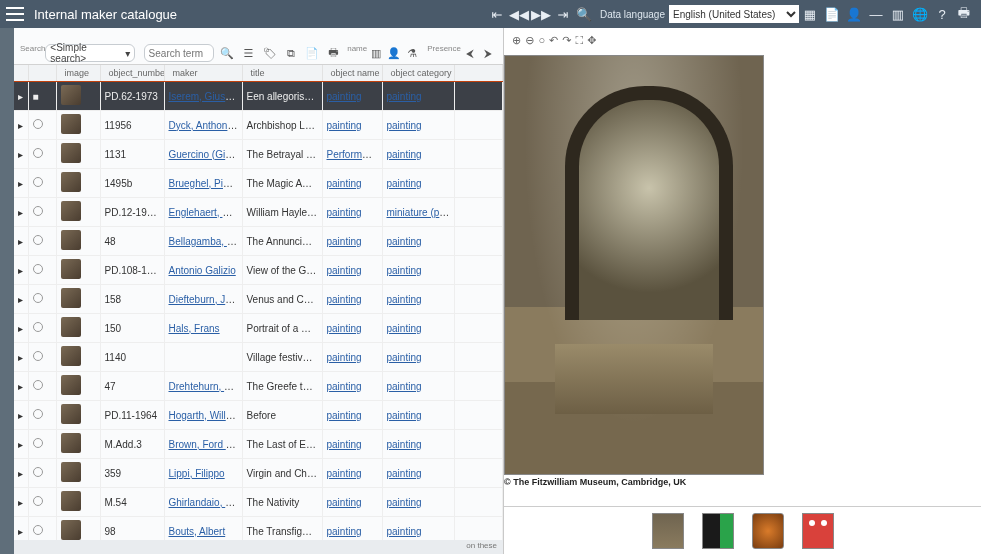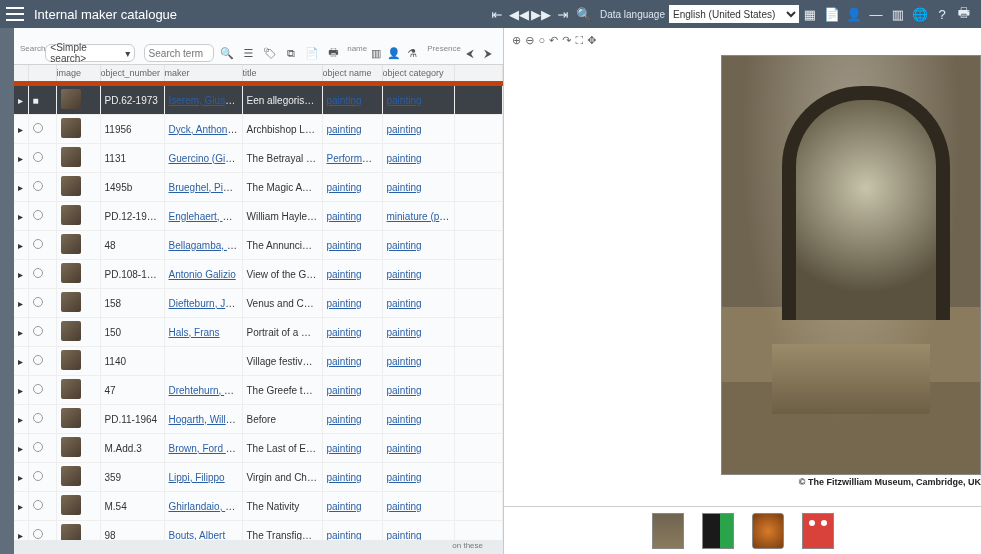--- a/index.html
+++ b/index.html
@@ -20,33 +20,33 @@
   .rightpane { flex: 1; display: flex; flex-direction: column; background: #fff; }
   
   .searchrow { height: 36px; display: flex; align-items: flex-end; padding: 0 6px 2px; gap: 6px; font-size: 9px; color: #555; }
   .searchrow .group { display: flex; flex-direction: row; }
   .searchrow .label { font-size: 8px; color: #888; margin-bottom: 1px; }
   .searchrow .ctrl { height: 18px; border: 1px solid #c7ccd1; background: #fff; border-radius: 6px; display: flex; align-items: center; padding: 0 4px; font-size: 10px; color: #444; }
   .searchrow .iconbtn { width: 18px; height: 18px; display: inline-flex; align-items: center; justify-content: center; color: #555; font-size: 11px; cursor: pointer; }
   
   .tablewrap { flex: 1; overflow-y: auto; overflow-x: hidden; border-top: 1px solid #d2d2d2; position: relative; }
   table.grid { width: 100%; border-collapse: collapse; table-layout: fixed; }
-  table.grid th { background: #f1f3f5; color: #666; font-size: 9px; font-weight: normal; text-align: left; padding: 3px 0; border-right: 1px solid #e2e2e2; border-bottom: 5px solid #c2410c; overflow: hidden; white-space: nowrap; }
+  table.grid th { background: #f1f3f5; color: #666; font-size: 9px; font-weight: normal; text-align: left; padding: 3px 8px; border-right: 1px solid #e2e2e2; border-bottom: 1px solid #c2410c; overflow: hidden; white-space: nowrap; }
   table.grid td { padding: 3px 4px; border-right: 1px solid #eee; border-bottom: 1px solid #eee; font-size: 10px; color: #333; overflow: hidden; white-space: nowrap; text-overflow: ellipsis; vertical-align: middle; }
   table.grid tr.selected td { background: #3c4047; color: #eee; }
   .thumb { width: 20px; height: 20px; background: linear-gradient(135deg,#7a6a55,#4a3d30); border-radius: 2px; display: inline-block; }
   .radio { width: 10px; height: 10px; border: 1px solid #999; border-radius: 50%; display: inline-block; }
   .linklike { color: #2a5fa6; text-decoration: underline; cursor: pointer; }
-  .footer-status { height: 14px; background: #e9ecef; font-size: 8px; color: #777; text-align: right; padding: 1px 20px; }
+  .footer-status { height: 14px; background: #e9ecef; font-size: 8px; color: #777; text-align: right; padding: 1px 6px; }
   
   .mv-header { padding: 4px 8px 0; }
   .mv-title { font-size: 13px; color: #333; }
   .mv-tools { display: flex; gap: 4px; color: #666; font-size: 11px; padding: 2px 0; }
   .mv-tools span { cursor: pointer; }
-  .mv-image-wrap { flex: 1; display: flex; flex-direction: column; align-items: flex-end; justify-content: flex-start; padding: 6px 0 0; overflow: hidden; }
+  .mv-image-wrap { flex: 1; display: flex; flex-direction: column; align-items: flex-start; justify-content: flex-start; padding: 6px 0 0; overflow: hidden; }
   .mv-image { width: 260px; height: 420px; background:
     radial-gradient(ellipse at 50% 20%, rgba(255,255,240,.35), transparent 60%),
     linear-gradient(#6f6450 0 60%, #8a7b5e 60% 78%, #76684e 78% 100%);
     border: 1px solid #888; position: relative; }
   
   .mv-image::before { content:""; position:absolute; left:60px; top:30px; width:140px; height:220px; border:14px solid #2e281e; border-bottom:none; border-radius: 80px 80px 0 0; background: radial-gradient(circle at 50% 40%, #c8c3ab, #5a523e 70%); }
   .mv-image::after { content:""; position:absolute; left:50px; right:50px; bottom:60px; height:70px; background: linear-gradient(#9a8b6a,#6d5f45); }
   .mv-caption { font-size: 9px; font-weight: bold; color: #222; margin-top: 2px; text-align: center; }
   .mv-thumbs { height: 48px; border-top: 1px solid #ccc; display: flex; align-items: center; justify-content: center; gap: 18px; padding: 4px 0; }
   .mv-thumbs .t { width: 32px; height: 36px; border: 1px solid #888; background:#777; cursor:pointer; }

